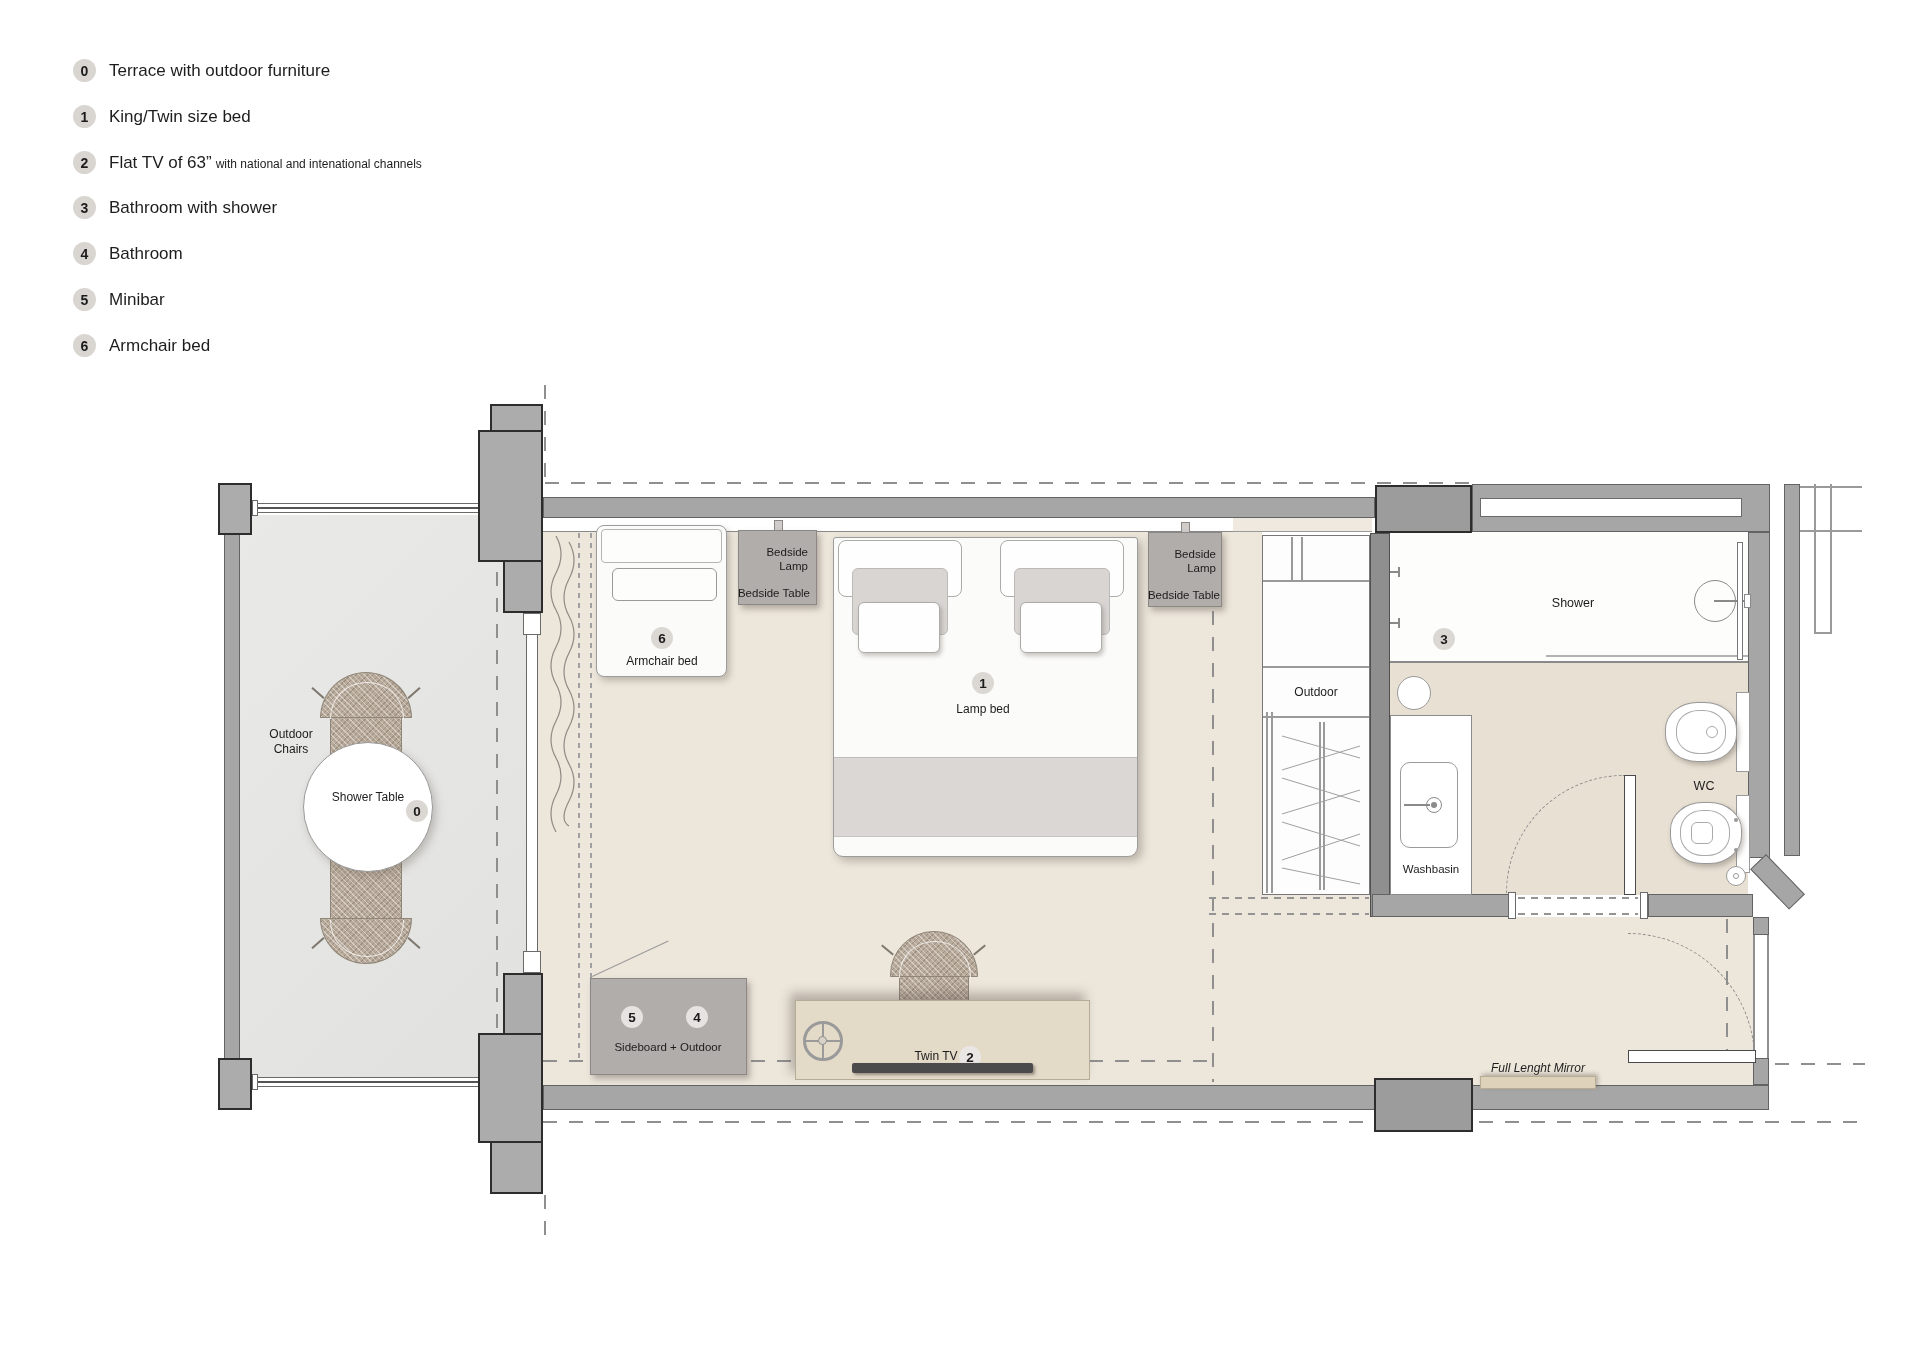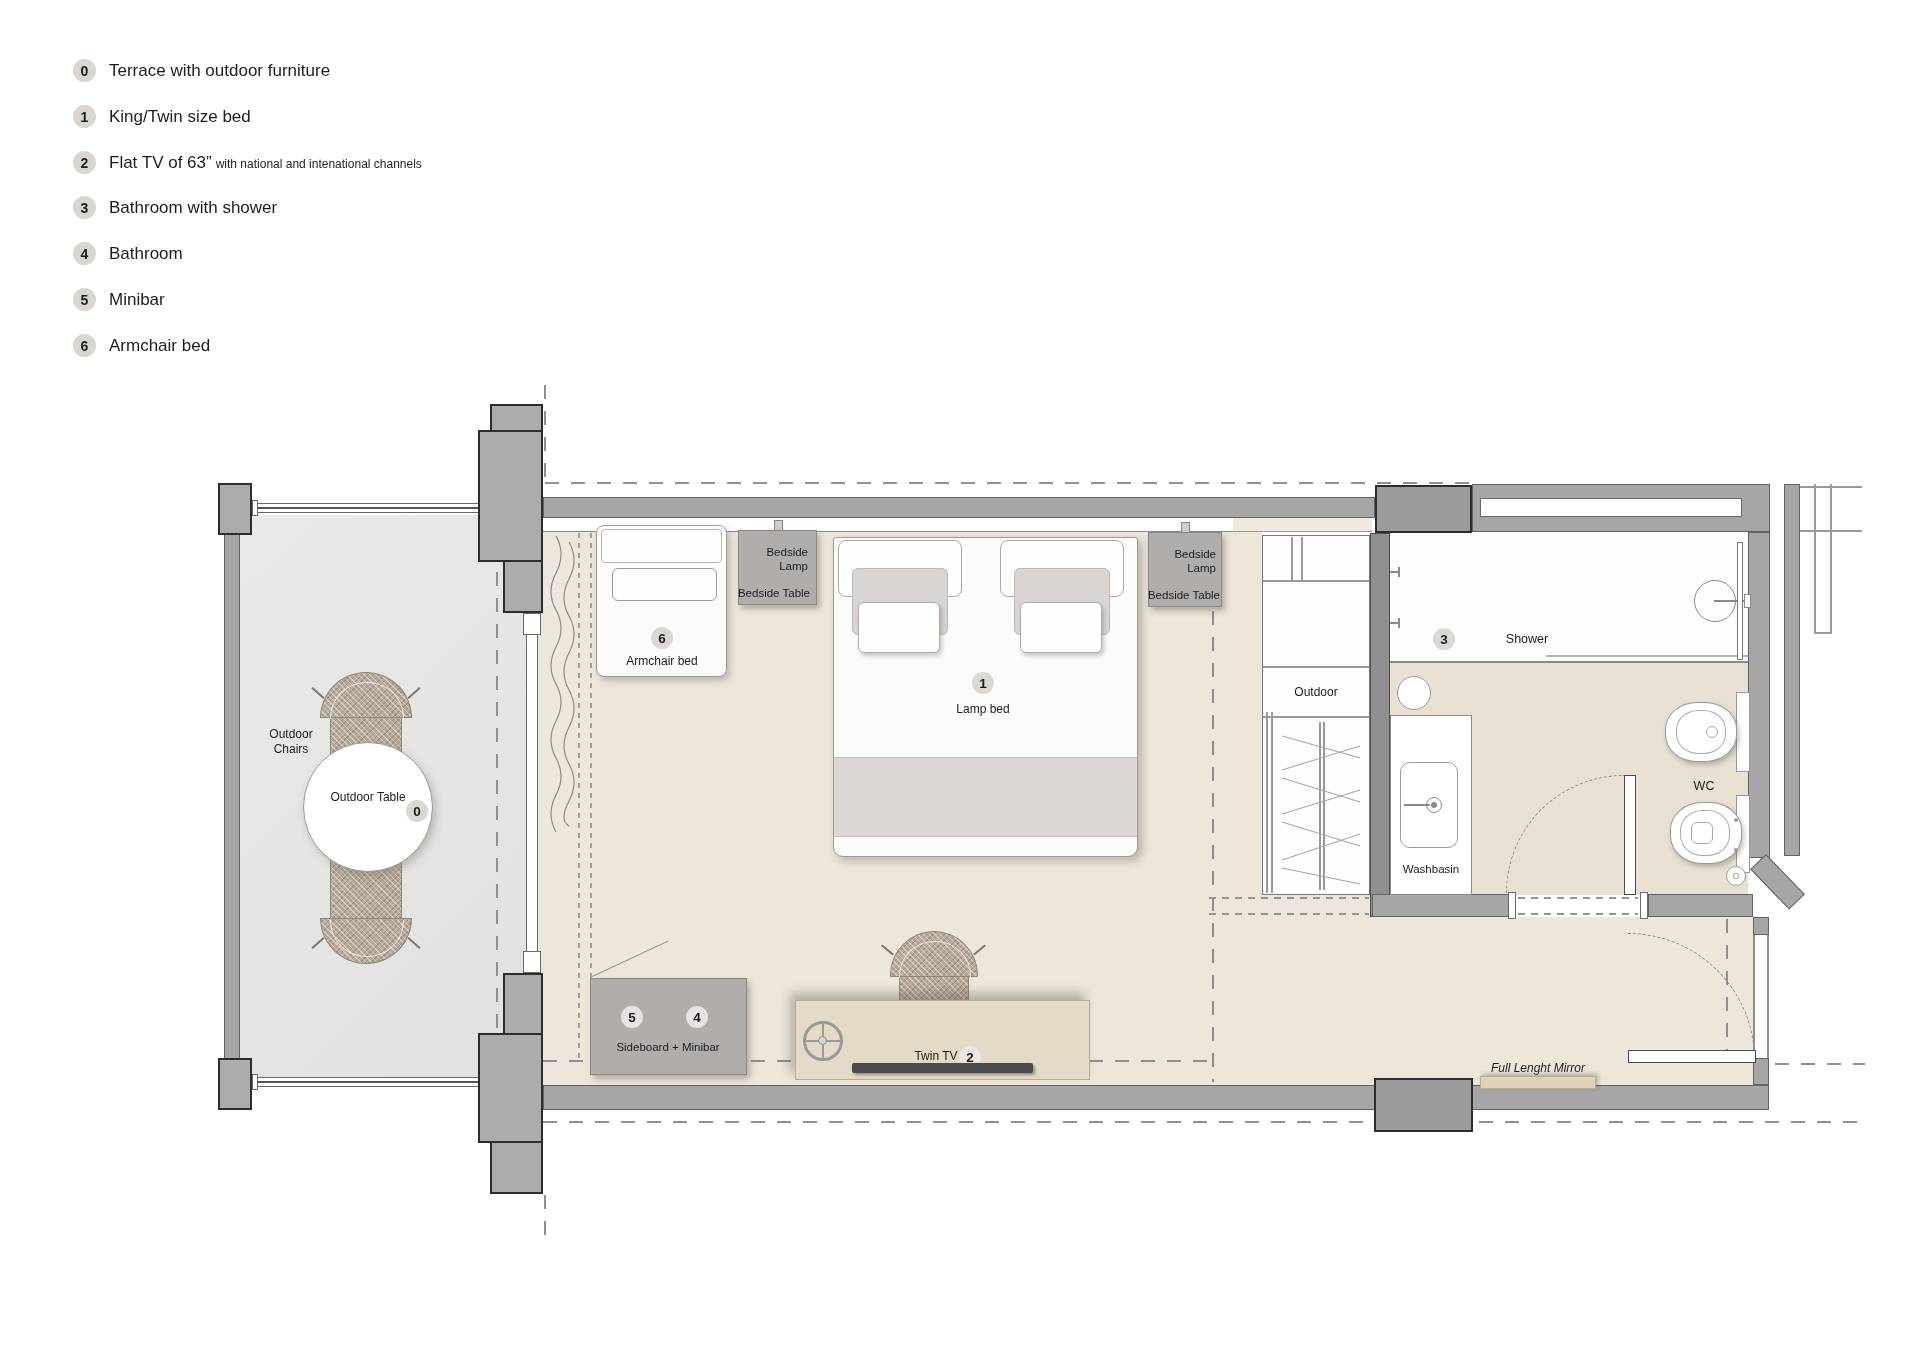--- a/index.html
+++ b/index.html
@@ -178,21 +178,21 @@
   <div class="abs" style="left:406px;top:692px;width:16px;height:2px;background:#7d776e;transform:rotate(-42deg);"></div>
 
   <div class="abs rattan" style="left:330px;top:855px;width:72px;height:70px;"></div>
   <div class="abs rattan" style="left:320px;top:918px;width:92px;height:46px;border-radius:0 0 46px 46px;">
     <div style="position:absolute;left:9px;top:1px;width:72px;height:36px;border:1px solid rgba(255,255,255,.75);border-top:none;border-radius:0 0 36px 36px;"></div>
   </div>
   <div class="abs" style="left:310px;top:942px;width:16px;height:2px;background:#7d776e;transform:rotate(-42deg);"></div>
   <div class="abs" style="left:406px;top:942px;width:16px;height:2px;background:#7d776e;transform:rotate(42deg);"></div>
 
   <div class="abs" style="left:303px;top:742px;width:130px;height:130px;border-radius:50%;background:#fff;border:1.5px solid #9a9a9a;box-shadow:3px 4px 8px rgba(110,100,90,.35);box-sizing:border-box;"></div>
-  <div class="abs lbl" style="left:330px;top:790px;width:76px;">Outdoor Table</div>
+  <div class="abs lbl" style="left:330px;top:790px;width:76px;">Shower Table</div>
   <div class="abs badge" style="left:406px;top:800px;">0</div>
   <div class="abs lbl" style="left:258px;top:727px;width:66px;">Outdoor Chairs</div>
 
   <div class="abs white-box" style="left:596px;top:525px;width:131px;height:152px;border-radius:8px;box-shadow:3px 4px 6px rgba(110,100,90,.35);"></div>
   <div class="abs" style="left:601px;top:529px;width:121px;height:34px;background:#fdfdfc;border:1px solid #b5b5b2;border-radius:4px;box-sizing:border-box;"></div>
   <div class="abs" style="left:612px;top:568px;width:105px;height:33px;background:#fdfdfc;border:1px solid #9a9a9a;border-radius:6px;box-sizing:border-box;"></div>
   <div class="abs badge" style="left:651px;top:627px;">6</div>
   <div class="abs lbl" style="left:602px;top:654px;width:120px;">Armchair bed</div>
 
   <div class="abs" style="left:774px;top:520px;width:9px;height:26px;background:#cfccc9;border:1px solid #8b8784;box-sizing:border-box;"></div>
@@ -214,21 +214,21 @@
 
   <div class="abs" style="left:1181px;top:522px;width:9px;height:26px;background:#cfccc9;border:1px solid #8b8784;box-sizing:border-box;"></div>
   <div class="abs furn-gray" style="left:1148px;top:532px;width:74px;height:75px;"></div>
   <div class="abs lbl lbl-s lbl-r" style="left:1164px;top:547px;width:52px;">Bedside Lamp</div>
   <div class="abs lbl lbl-s lbl-r" style="left:1136px;top:588px;width:84px;white-space:nowrap;">Bedside Table</div>
 
   <div class="abs" style="left:592px;top:976px;width:84px;height:0;border-top:1.2px solid #9a9a9a;transform:rotate(-25deg);transform-origin:0 0;"></div>
   <div class="abs furn-gray" style="left:590px;top:978px;width:157px;height:97px;"></div>
   <div class="abs badge" style="left:621px;top:1006px;background:#e6e3e0;">5</div>
   <div class="abs badge" style="left:686px;top:1006px;background:#e6e3e0;">4</div>
-  <div class="abs lbl lbl-s" style="left:594px;top:1040px;width:148px;">Sideboard + Minibar</div>
+  <div class="abs lbl lbl-s" style="left:594px;top:1040px;width:148px;">Sideboard + Outdoor</div>
 
   <div class="abs rattan" style="left:899px;top:960px;width:70px;height:44px;"></div>
   <div class="abs rattan" style="left:890px;top:931px;width:88px;height:46px;border-radius:44px 44px 0 0;">
     <div style="position:absolute;left:8px;top:9px;width:70px;height:36px;border:1px solid rgba(255,255,255,.75);border-bottom:none;border-radius:35px 35px 0 0;"></div>
   </div>
   <div class="abs" style="left:880px;top:949px;width:15px;height:2px;background:#7d776e;transform:rotate(40deg);"></div>
   <div class="abs" style="left:972px;top:949px;width:15px;height:2px;background:#7d776e;transform:rotate(-40deg);"></div>
 
   <div class="abs" style="left:795px;top:1000px;width:295px;height:80px;background:#e4dac8;border:1px solid #b5ab97;box-sizing:border-box;box-shadow:-5px -7px 10px rgba(95,85,75,.38);"></div>
   <div class="abs" style="left:803px;top:1021px;width:40px;height:40px;border-radius:50%;border:3px solid #9a9a9a;box-sizing:border-box;"></div>
@@ -258,21 +258,21 @@
       <line x1="6" y1="16" x2="84" y2="38"></line>
         <line x1="84" y1="26" x2="6" y2="50"></line>
       <line x1="6" y1="58" x2="84" y2="82"></line>
         <line x1="84" y1="70" x2="6" y2="94"></line>
       <line x1="6" y1="102" x2="84" y2="126"></line>
         <line x1="84" y1="114" x2="6" y2="140"></line>
       <line x1="6" y1="148" x2="84" y2="164"></line>
     </g>
   </svg>
 
-  <div class="abs lbl" style="left:1492px;top:596px;width:70px;font-size:12.5px;margin-top:36px;">Shower</div>
+  <div class="abs lbl" style="left:1538px;top:596px;width:70px;font-size:12.5px;">Shower</div>
   <div class="abs badge" style="left:1433px;top:628px;">3</div>
 
   <div class="abs" style="left:1694px;top:580px;width:42px;height:42px;border-radius:50%;border:1.3px solid #8a8a8a;box-sizing:border-box;"></div>
   <div class="abs" style="left:1714px;top:600px;width:34px;height:1.5px;background:#8a8a8a;"></div>
   <div class="abs" style="left:1744px;top:594px;width:7px;height:14px;background:#fff;border:1px solid #8a8a8a;box-sizing:border-box;"></div>
   <div class="abs" style="left:1737px;top:542px;width:6px;height:118px;background:#fff;border:1px solid #777;box-sizing:border-box;"></div>
 
   <div class="abs" style="left:1390px;top:571px;width:10px;height:1.6px;background:#8a8a8a;"></div>
   <div class="abs" style="left:1398px;top:567px;width:2px;height:10px;background:#8a8a8a;"></div>
   <div class="abs" style="left:1390px;top:622px;width:10px;height:1.6px;background:#8a8a8a;"></div>

